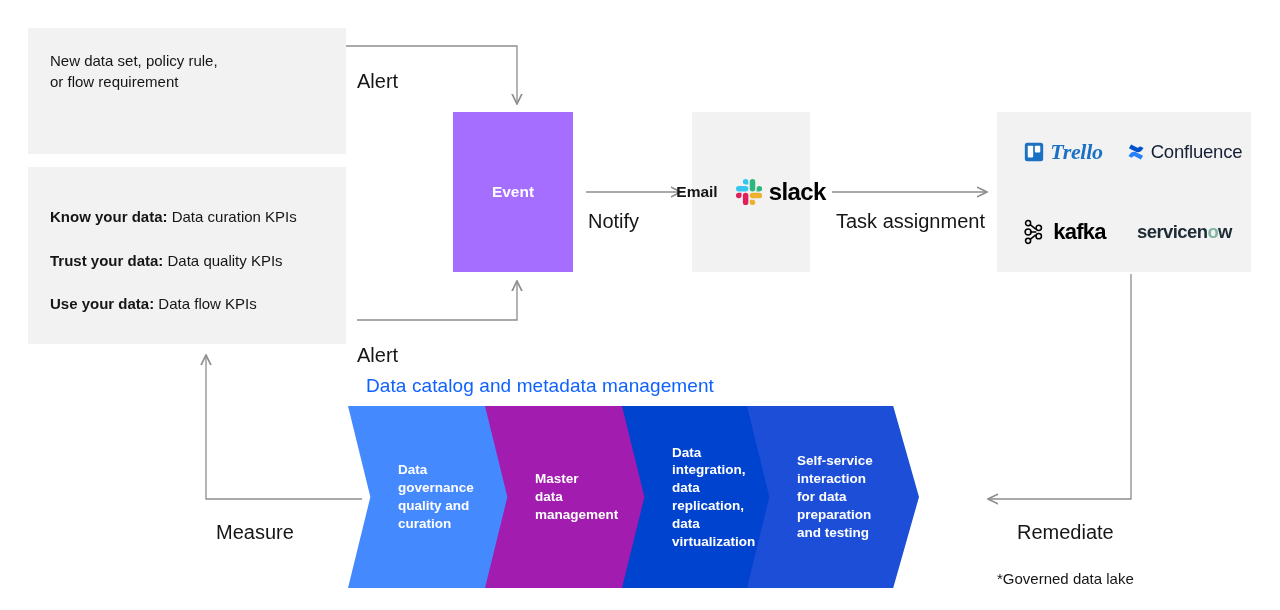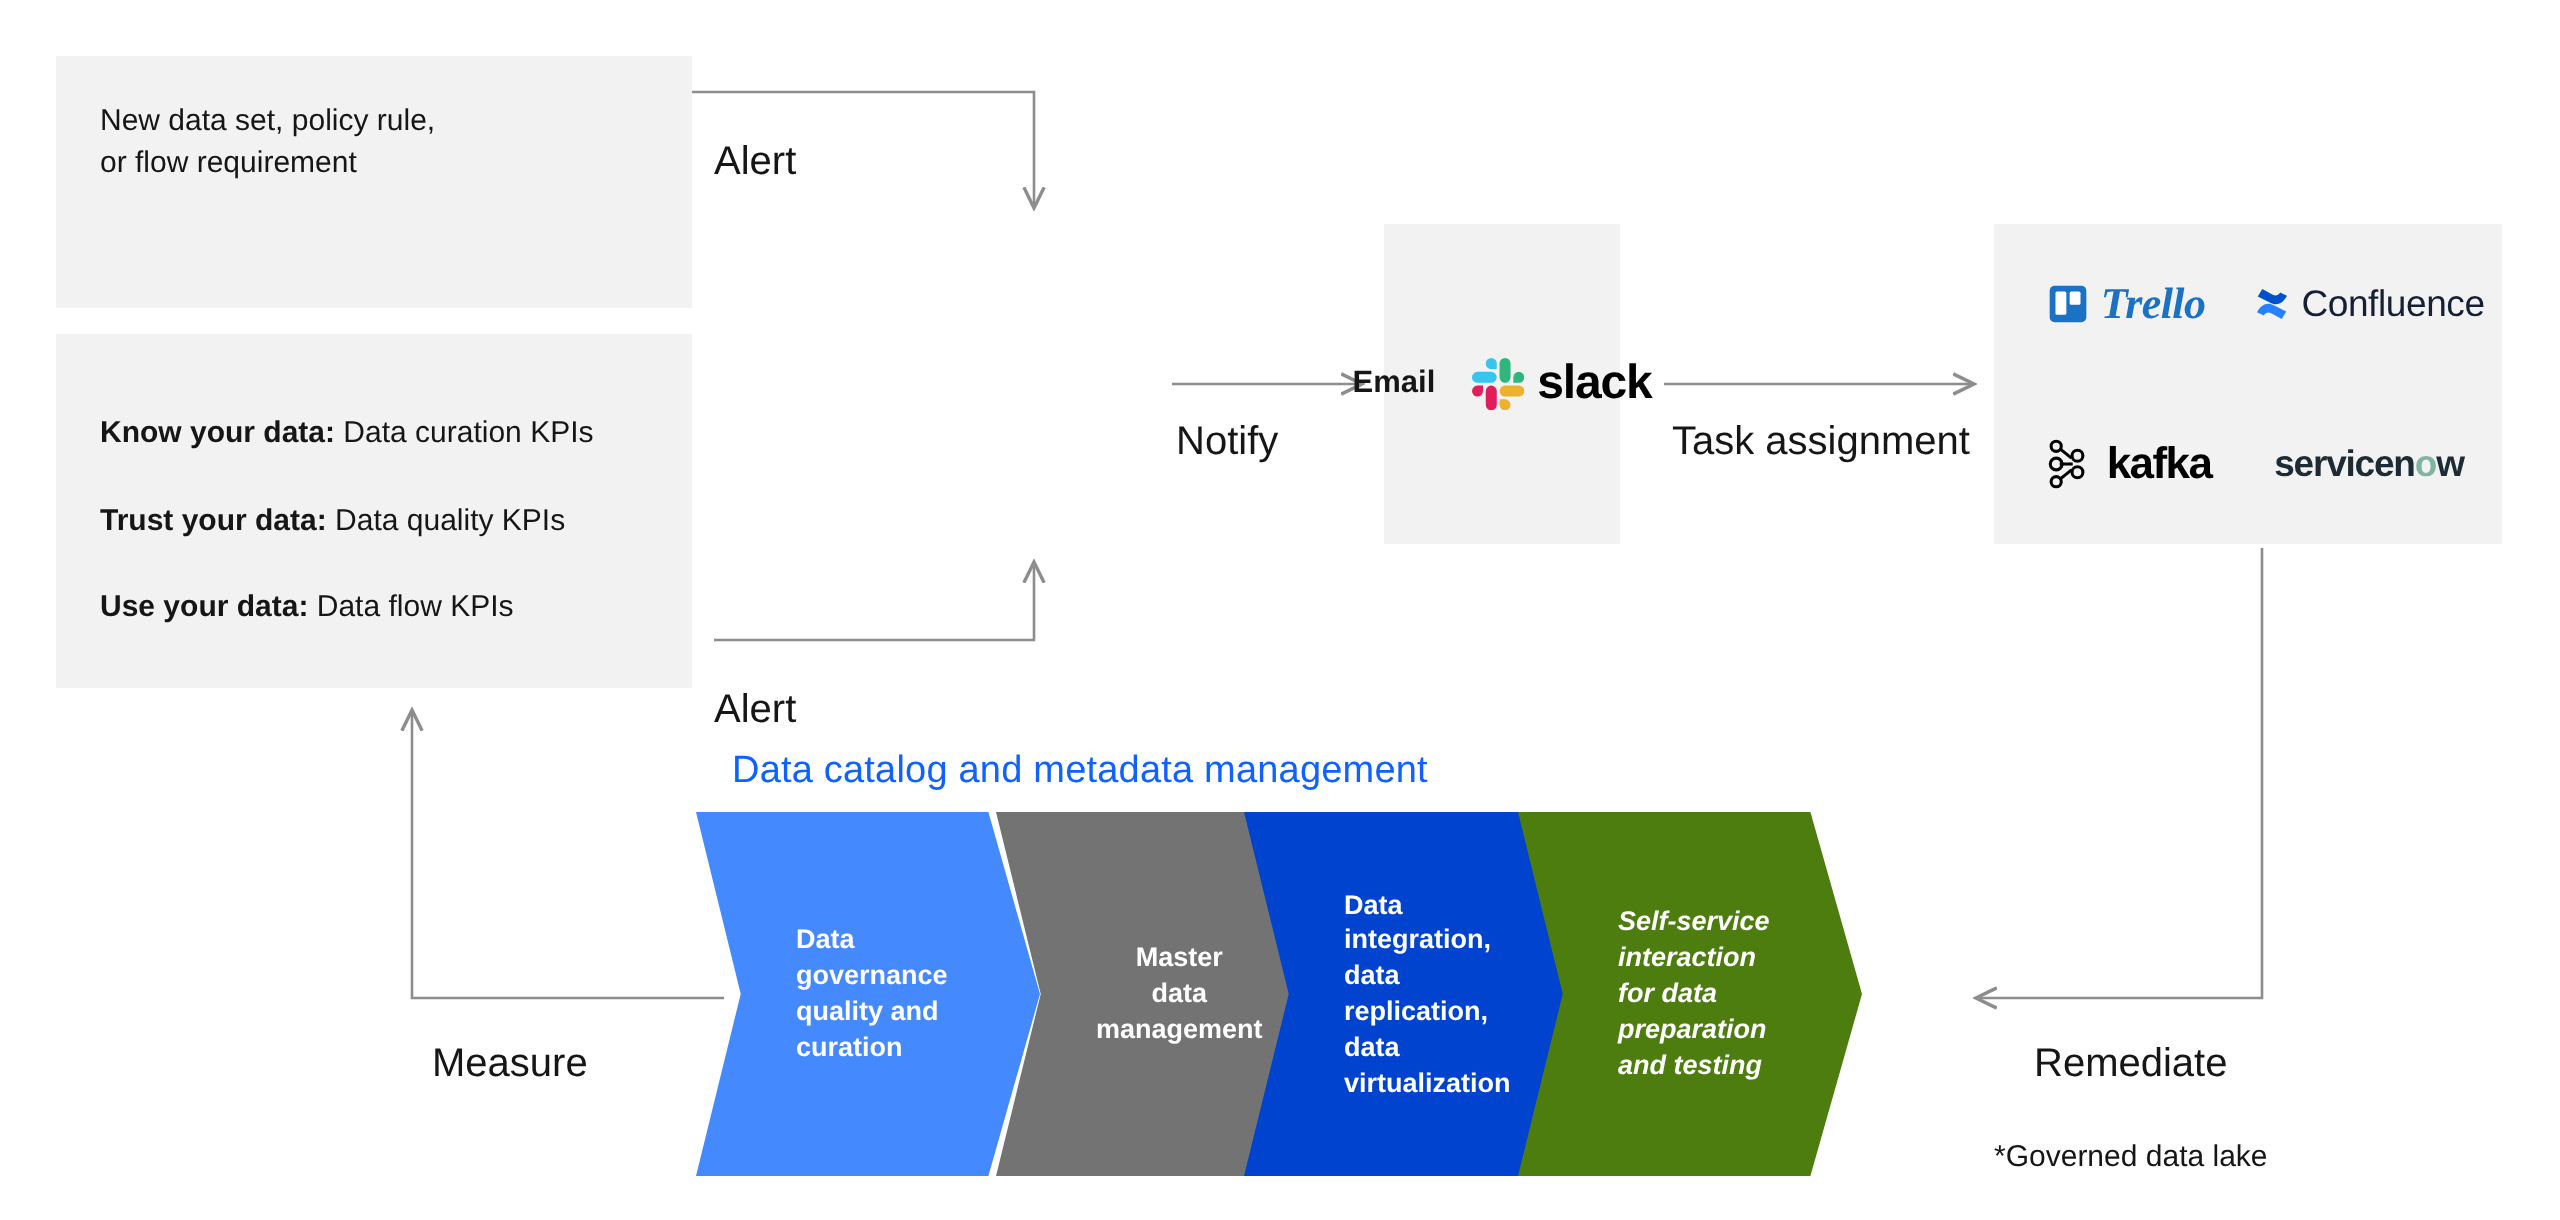--- a/index.html
+++ b/index.html
@@ -60,23 +60,23 @@
   .chev{
     position:absolute;top:0;height:182px;
     display:flex;align-items:center;box-sizing:border-box;
     clip-path:polygon(0 0, 85% 0, 100% 50%, 85% 100%, 0 100%, 13% 50%);
   }
   .chev .ctext{
     color:#ffffff;font-size:13.5px;line-height:1.32;font-weight:bold;
     padding-left:50px;padding-right:26px;
   }
   #chev-0{left:0px;width:172px;background:#4589ff;}
-  #chev-1{left:150px;width:172px;background:#737373;text-align:center;}
+  #chev-1{left:137px;width:172px;background:#a21caf;}
   #chev-2{left:274px;width:172px;background:#0043ce;}
-  #chev-3{left:411px;width:172px;background:#4d7c0f;font-style:italic;}
+  #chev-3{left:399px;width:172px;background:#1d4ed8;}
 
   
   .conn-label{position:absolute;font-size:20px;color:#161616;white-space:nowrap;margin-top:44px;}
   #label-alert-top{left:357px;top:26px;}
   #label-alert-bottom{left:357px;top:300px;}
   #label-notify{left:588px;top:166px;}
   #label-task{left:836px;top:166px;}
   #label-remediate{left:1017px;top:477px;}
   #label-measure{left:216px;top:477px;}
 
@@ -121,20 +121,23 @@
       <b>Know your data:</b><span> Data curation KPIs</span>
     </div>
     <div class="kpi-line">
       <b>Trust your data:</b><span> Data quality KPIs</span>
     </div>
     <div class="kpi-line">
       <b>Use your data:</b><span> Data flow KPIs</span>
     </div>
   </div>
 
+  <div id="event-box">
+    <span class="label">Event</span>
+  </div>
 
   <div id="email-box">
     <span class="label">Email</span>
     <span class="slack-lockup">
       <svg width="26" height="26" viewBox="0 0 122 122">
         <g>
           <path d="M25.8,77.6a12.9,12.9 0 1 1 -12.9,-12.9h12.9z" fill="#e01e5a"></path>
           <path d="M32.3,77.6a12.9,12.9 0 0 1 25.8,0v32.3a12.9,12.9 0 1 1 -25.8,0z" fill="#e01e5a"></path>
           <path d="M45.2,25.8a12.9,12.9 0 1 1 12.9,-12.9v12.9z" fill="#36c5f0"></path>
           <path d="M45.2,32.3a12.9,12.9 0 0 1 0,25.8h-32.3a12.9,12.9 0 1 1 0,-25.8z" fill="#36c5f0"></path>

